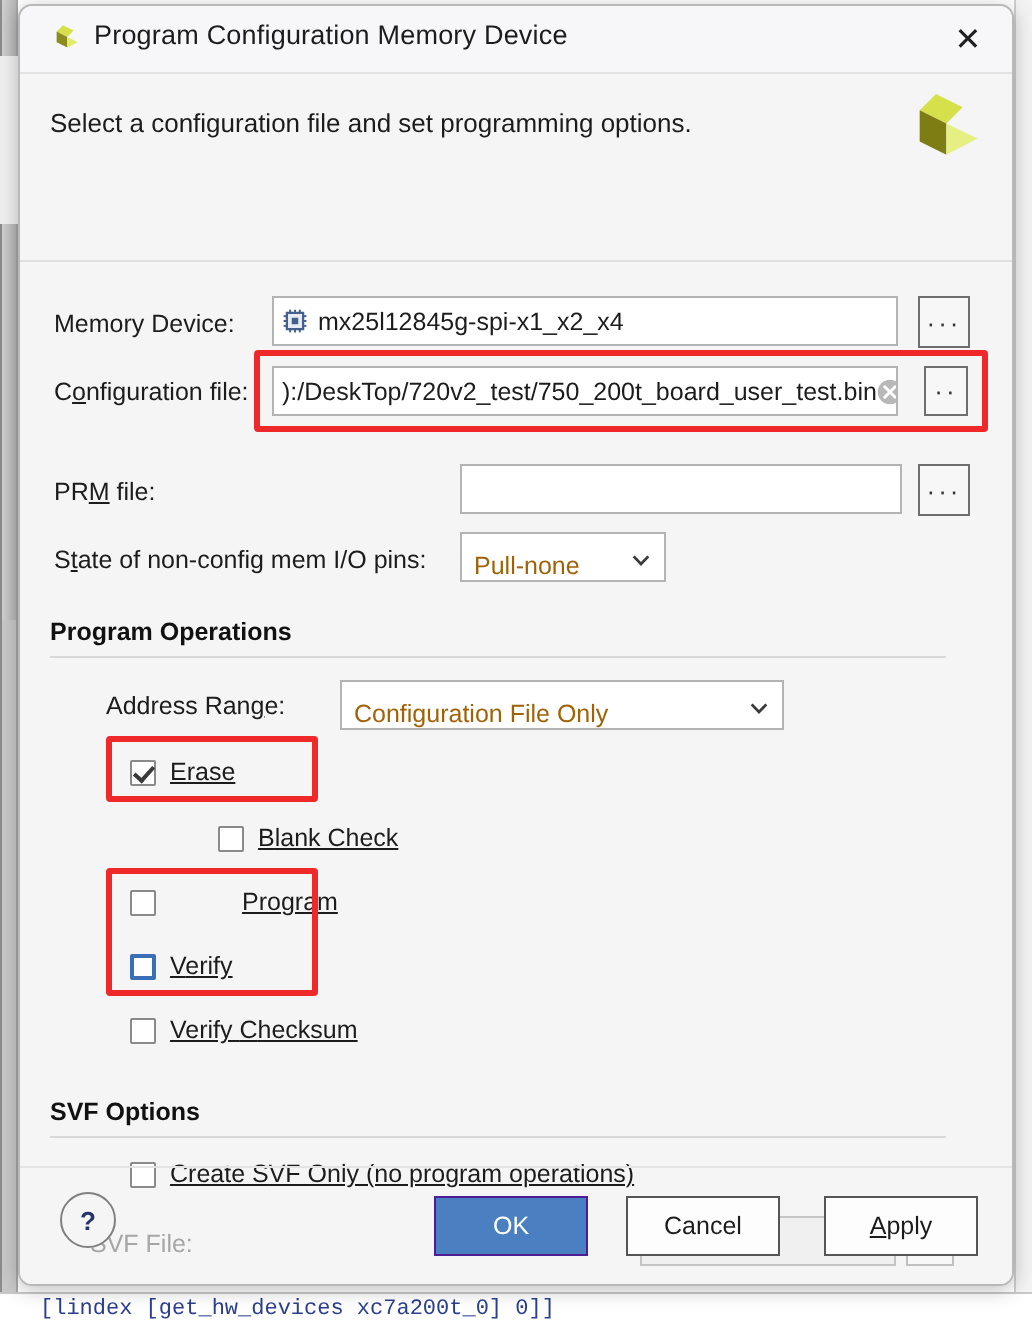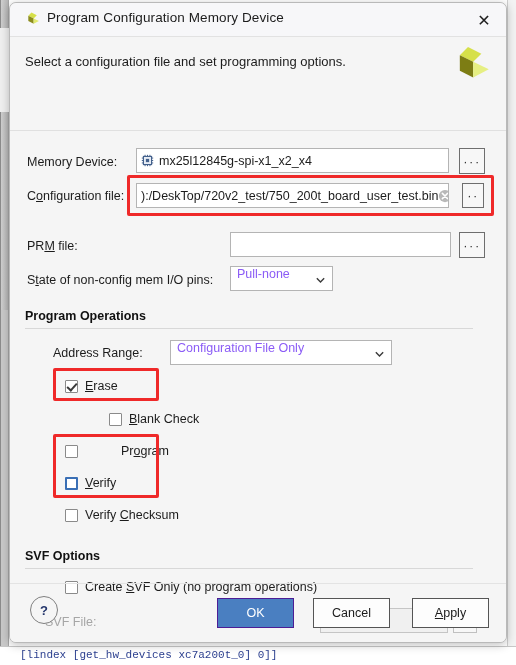--- a/index.html
+++ b/index.html
@@ -178,23 +178,23 @@
   }
   .dots-btn.muted { border-color: #c0c0c0; color: #9c9c9c; }
 
   .combo {
     position: absolute;
     box-sizing: border-box;
     background: #ffffff;
     border: 1px solid #b4b4b4;
     height: 25px;
     font-size: 12.5px;
-    color: #8b5cf6;
+    color: #a16207;
     display: flex;
-    align-items: flex-start;
+    align-items: flex-end;
     padding: 0 6px;
     cursor: pointer;
   }
   .combo .caret {
     position: absolute;
     right: 8px; top: 50%;
     transform: translateY(-50%);
     width: 9px; height: 9px;
   }
 
@@ -248,20 +248,21 @@
     left: 3px; top: 0px;
     width: 4px; height: 8px;
     border: solid #3a3a3a;
     border-width: 0 2px 2px 0;
     transform: rotate(42deg);
   }
   .cb-label {
     font-size: 12.5px;
     color: #1c1c1c;
     white-space: nowrap;
+    text-decoration: underline;
   }
   .cb-label u { text-decoration: underline; }
 
   
   .redbox {
     position: absolute;
     box-sizing: border-box;
     border: 3px solid #ef2929;
     border-radius: 2px;
     pointer-events: none;

